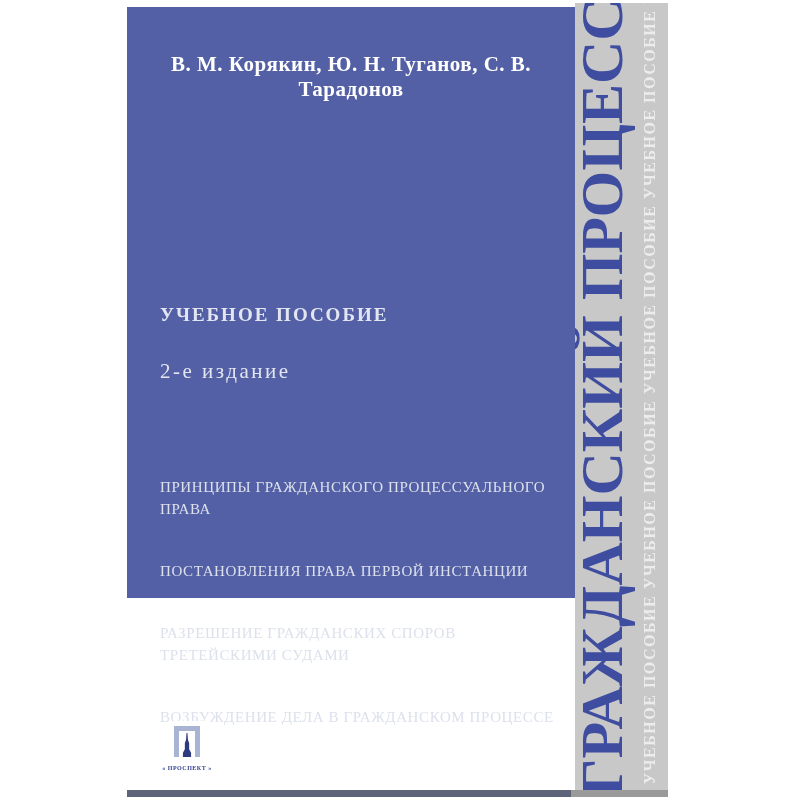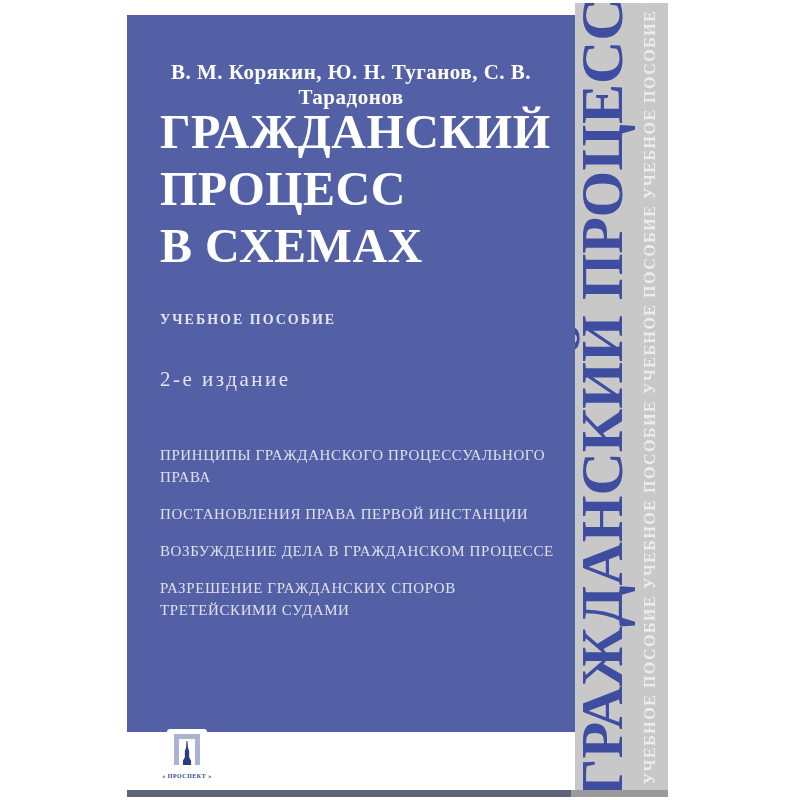--- a/index.html
+++ b/index.html
@@ -15,22 +15,22 @@
     overflow: hidden;
   }
   .book {
     position: absolute;
     left: 127px; top: 3px;
     width: 541px; height: 794px;
   }
   
   .front {
     position: absolute;
-    left: 0; top: 12px;
-    width: 448px; height: 717px;
+    left: 0; top: 4px;
+    width: 448px; height: 591px;
     background: var(--cover_blue, #5460a5);
   }
   .authors {
     position: absolute;
     left: 0; top: 45px;
     width: 100%;
     text-align: center;
     color: var(--bright_white, #ffffff);
     font-weight: bold;
     font-size: 21px;
@@ -44,21 +44,21 @@
     font-size: 48px;
     line-height: 57px;
     letter-spacing: 0.5px;
   }
   .title span { display: block; }
   .subtitle {
     position: absolute;
     left: 33px; top: 297px;
     color: var(--muted_white, #e3e6f0);
     font-weight: bold;
-    font-size: 14px;
+    font-size: 19px;
     letter-spacing: 2px;
   }
   .edition {
     position: absolute;
     left: 33px; top: 352px;
     color: var(--muted_white, #e3e6f0);
     font-size: 21px;
     letter-spacing: 2.5px;
   }
   .topics {
@@ -67,20 +67,21 @@
     width: 400px;
     list-style: none;
   }
   .topic {
     color: var(--list_white, #dde1ec);
     font-size: 15px;
     line-height: 22px;
     letter-spacing: 0.6px;
     margin-bottom: 15px;
     white-space: pre-line;
+    margin-top: 40px;
   }
   
   .publisher {
     position: absolute;
     left: 33px; top: 714px;
     width: 54px;
     text-align: center;
   }
   .logo-box {
     position: relative;
@@ -155,35 +156,30 @@
 </style>
 </head>
 <body>
 
 <div class="page">
   <div class="book">
 
     <div class="front">
       <div class="authors">В. М. Корякин, Ю. Н. Туганов, С. В. Тарадонов</div>
 
-      <h1 class="title">
-        <span>ГРАЖДАНСКИЙ</span>
-        <span>ПРОЦЕСС</span>
-        <span>В СХЕМАХ</span>
-      </h1>
 
       <div class="subtitle">УЧЕБНОЕ ПОСОБИЕ</div>
       <div class="edition">2-е издание</div>
 
       <ul class="topics">
         <li class="topic">ПРИНЦИПЫ ГРАЖДАНСКОГО ПРОЦЕССУАЛЬНОГО ПРАВА</li>
         <li class="topic">ПОСТАНОВЛЕНИЯ ПРАВА ПЕРВОЙ ИНСТАНЦИИ</li>
-        <li class="topic">ВОЗБУЖДЕНИЕ ДЕЛА В ГРАЖДАНСКОМ ПРОЦЕССЕ</li>
         <li class="topic">РАЗРЕШЕНИЕ ГРАЖДАНСКИХ СПОРОВ
 ТРЕТЕЙСКИМИ СУДАМИ</li>
+        <li class="topic">ВОЗБУЖДЕНИЕ ДЕЛА В ГРАЖДАНСКОМ ПРОЦЕССЕ</li>
       </ul>
 
       <div class="publisher">
         <div class="logo-box">
           <div class="gate">
             <div class="tower"></div>
           </div>
         </div>
         <div class="logo-label">« ПРОСПЕКТ »</div>
       </div>

